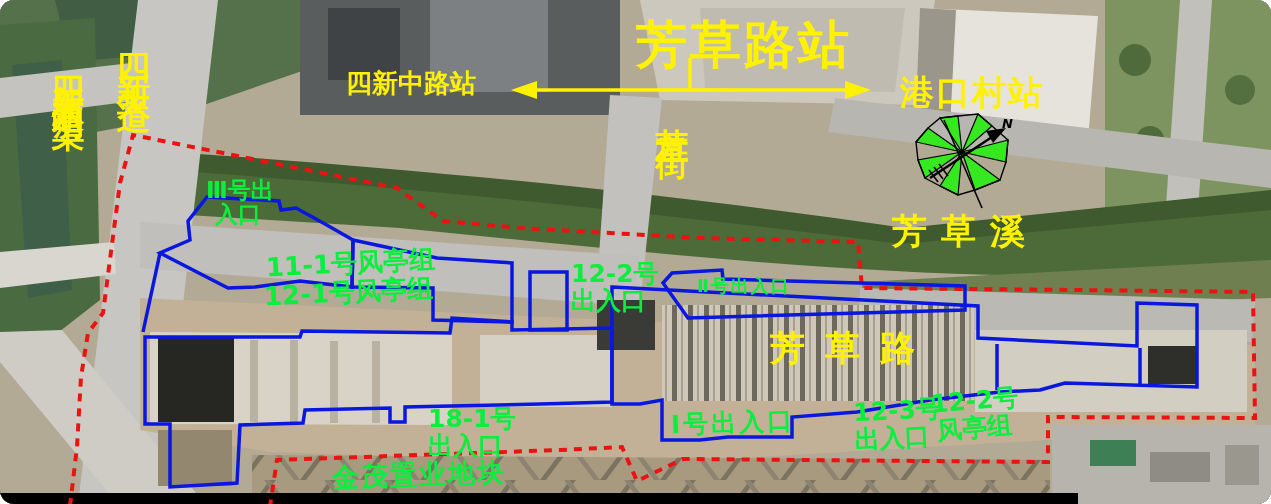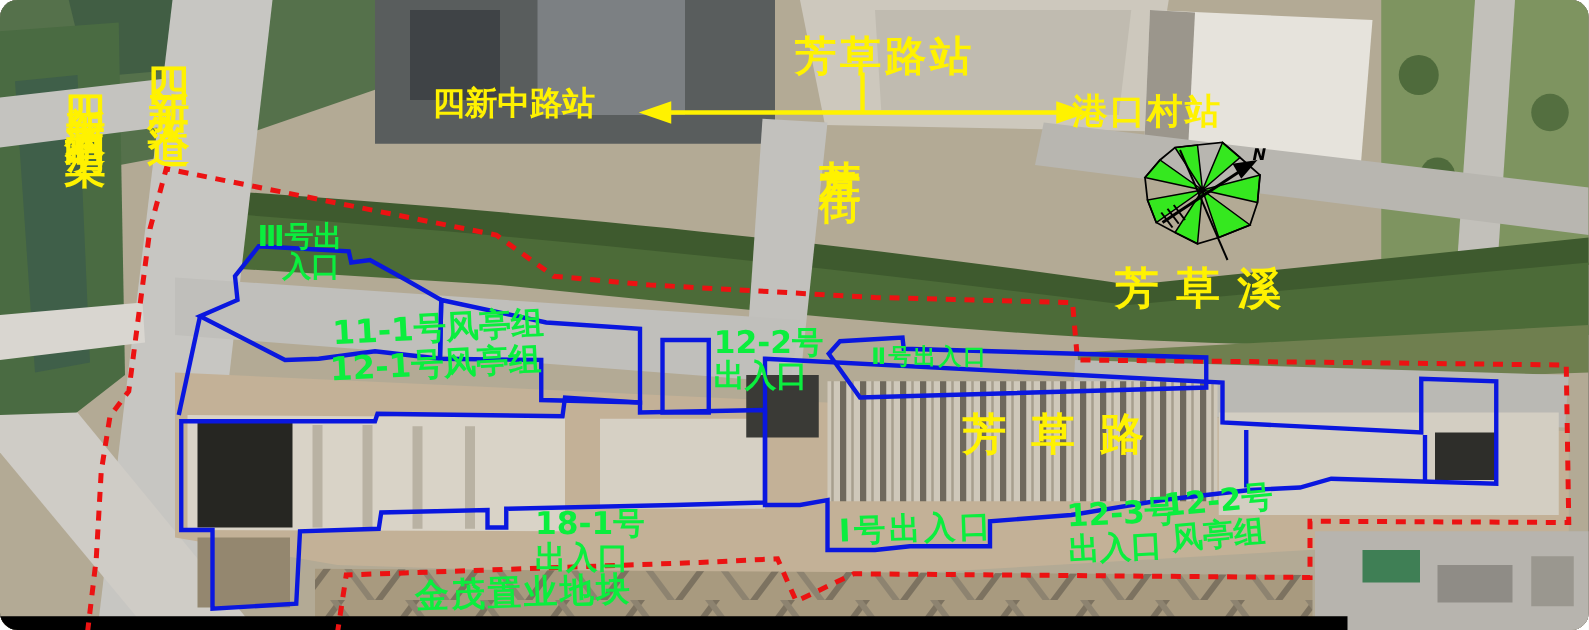--- a/index.html
+++ b/index.html
@@ -143,39 +143,39 @@
     <polygon points="1006,128 986,131 993,143" fill="#000"></polygon>
     <g stroke="#000" stroke-width="1.6">
       <line x1="929" y1="170" x2="938" y2="182"></line>
       <line x1="934" y1="167" x2="943" y2="179"></line>
       <line x1="939" y1="164" x2="948" y2="176"></line>
     </g>
     <text x="1002" y="128" font-size="13" font-weight="bold" font-style="italic" fill="#000">N</text>
   </g>
 </svg>
 
-  <div class="lbl yel" style="left:636px;top:28px;font-size:33px;letter-spacing:3px">芳草路站</div>
+  <div class="lbl yel" style="left:636px;top:18px;font-size:51px;letter-spacing:3px">芳草路站</div>
 
   <div class="lbl yel" style="left:346px;top:70px;font-size:26px">四新中路站</div>
 
-  <div class="lbl yel" style="left:858px;top:74px;font-size:28px;letter-spacing:2px">港口村站</div>
+  <div class="lbl yel" style="left:900px;top:74px;font-size:34px;letter-spacing:2px">港口村站</div>
 
   <div class="lbl yel vert" style="left:116px;top:28px;font-size:34px;letter-spacing:15px">四新大道</div>
 
   <div class="lbl yel vert" style="left:50px;top:50px;font-size:33px;letter-spacing:8px">四新大道明渠</div>
 
   <div class="lbl yel vert" style="left:654px;top:102px;font-size:33px;letter-spacing:6px">芳草二街</div>
 
   <div class="lbl yel" style="left:770px;top:330px;font-size:35px;letter-spacing:20px">芳草路</div>
 
   <div class="lbl yel" style="left:892px;top:213px;font-size:35px;letter-spacing:14px">芳草溪</div>
 
   <div class="lbl grn" style="left:206px;top:178px;font-size:23px">
     <div>Ⅲ号出</div>
-    <div style="margin-left:20px">入口</div>
+    <div style="margin-left:9px">入口</div>
   </div>
 
   <div class="lbl grn" style="left:266px;top:250px;font-size:26px;transform:rotate(-3deg)">11-1号风亭组</div>
 
   <div class="lbl grn" style="left:264px;top:279px;font-size:26px;transform:rotate(-3deg)">12-1号风亭组</div>
 
   <div class="lbl grn" style="left:571px;top:261px;font-size:25px">
     <div>12-2号</div>
     <div>出入口</div>
   </div>

